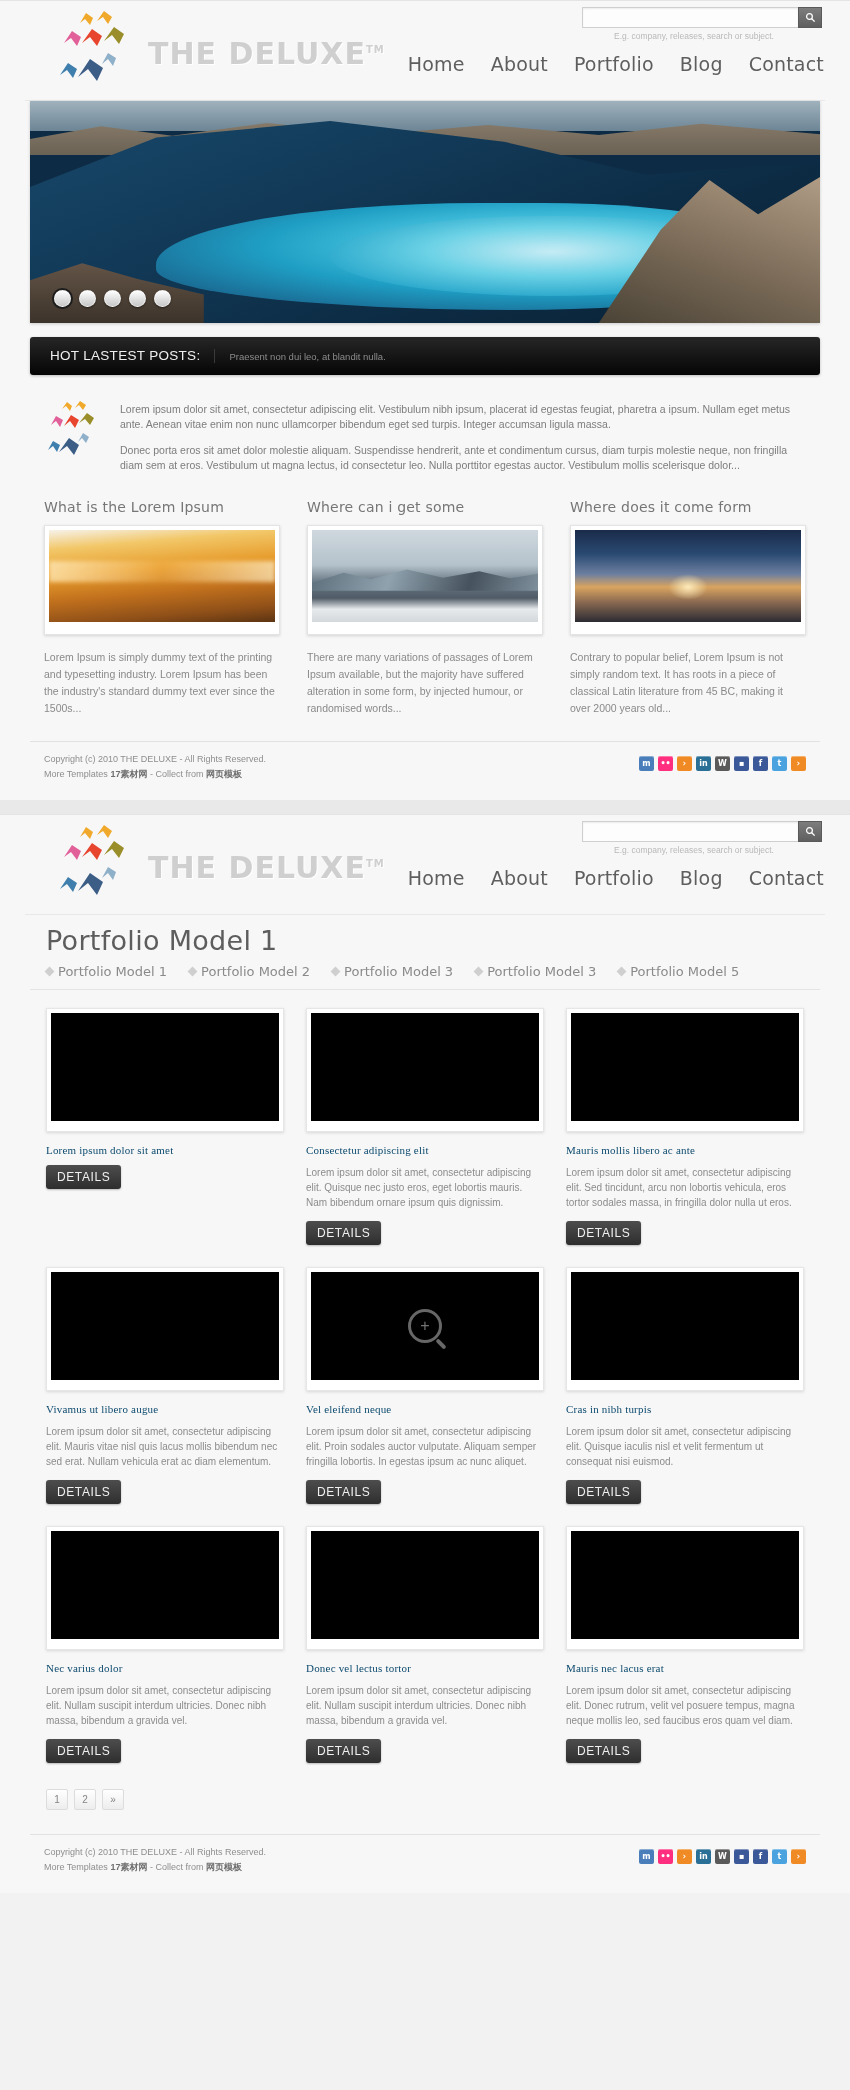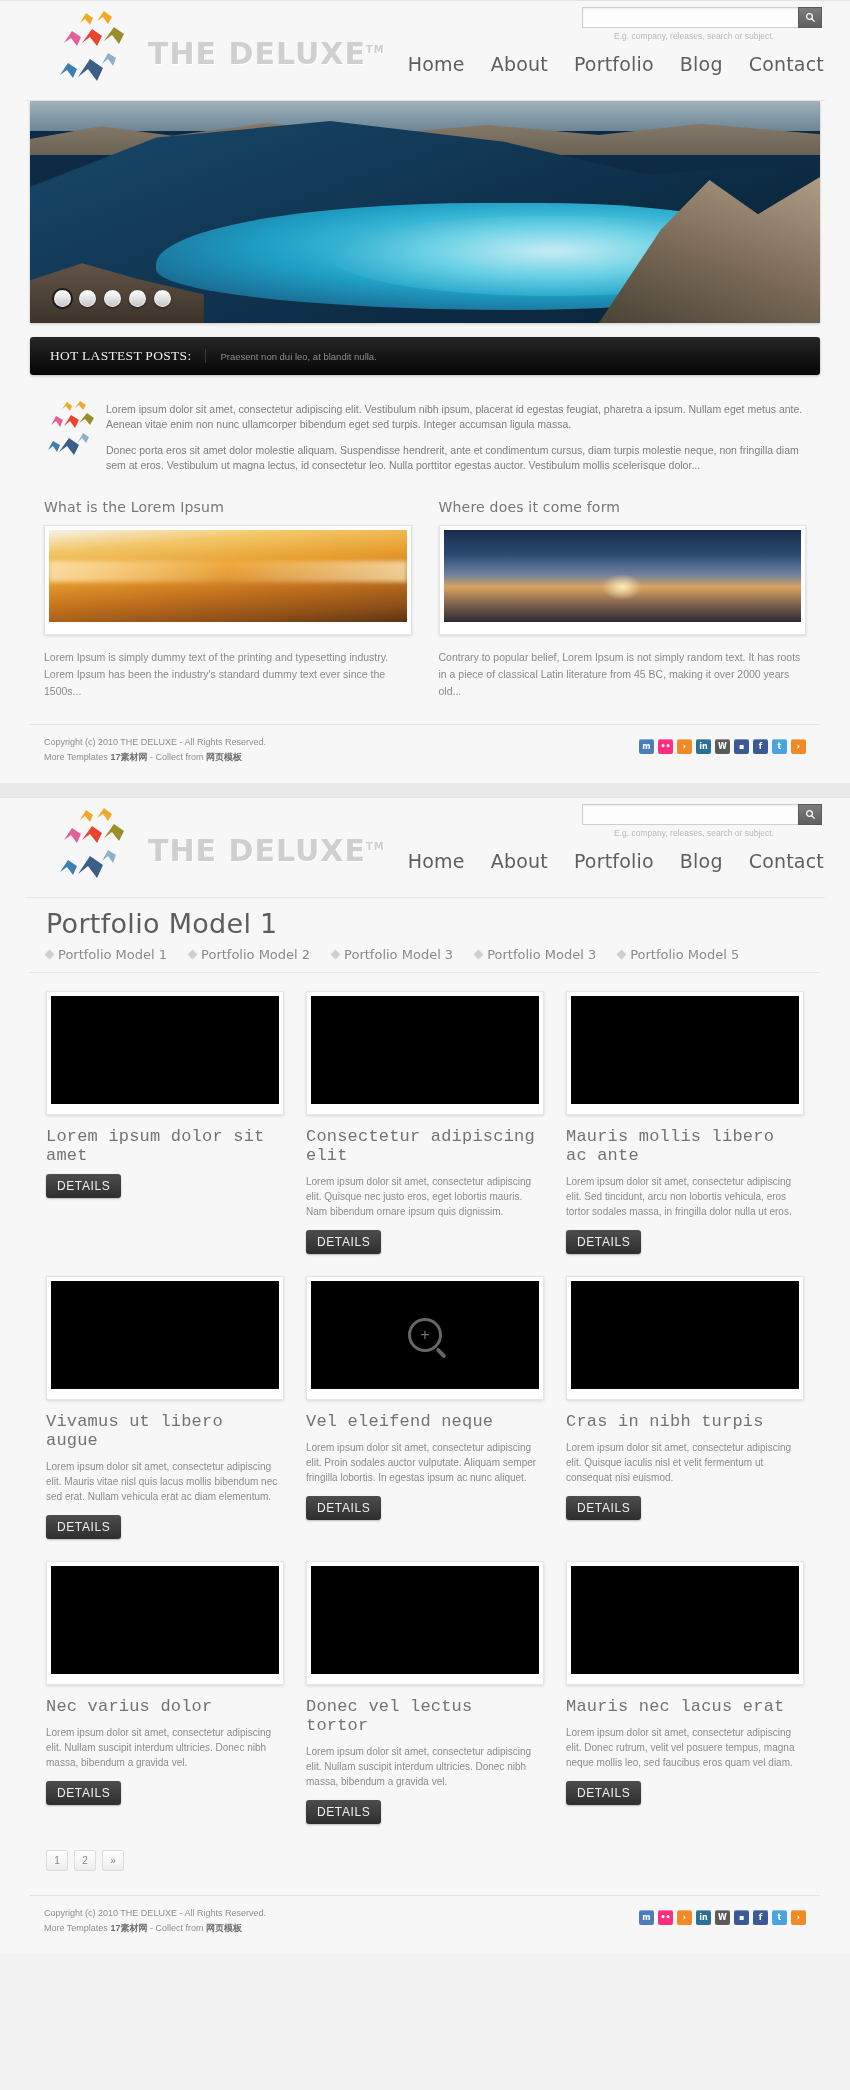--- a/index.html
+++ b/index.html
@@ -128,31 +128,31 @@
 
   
   .hotbar {
     width: 790px; margin: 14px auto 0; height: 38px;
     background: linear-gradient(#262626,#050505);
     border-radius: 3px;
     display: flex; align-items: center;
     box-shadow: 0 1px 3px rgba(0,0,0,.25);
   }
   .hot-label {
-    font-family: Liberation Serif, serif;
+    font-family: Liberation Sans, sans-serif;
     color: #efefef; font-size: 13.5px; letter-spacing: .3px;
     padding: 0 14px 0 20px;
     border-right: 1px solid #3a3a3a;
     line-height: 1;
   }
   .hot-text { color: #8c8c8c; font-size: 9.5px; padding-left: 14px; }
 
   
   .intro {
-    width: 790px; margin: 10px auto 0; display: flex; 
+    width: 790px; margin: 10px auto 0; display: flex; gap: 14px;
     padding: 14px 10px 10px 14px; align-items: flex-start;
   }
   .intro-birds { width: 62px; height: 72px; position: relative; flex: 0 0 62px; }
   .intro-copy { flex: 1; padding-top: 3px; }
   .intro-copy p {
     font-size: 10.5px; line-height: 15px; color: #7d7d7d; margin-bottom: 11px;
   }
   .intro-copy p:last-child { margin-bottom: 0; }
 
   
@@ -244,22 +244,22 @@
   }
   .zoom-badge::after {
     content: ""; position: absolute; right: -8px; bottom: -6px; width: 12px; height: 4px;
     background: #8a8a8a; transform: rotate(45deg); border-radius: 2px;
   }
   .zoom-badge::before {
     content: "+"; position: absolute; inset: 0; display: flex; align-items: center;
     justify-content: center; color: #9a9a9a; font-size: 16px; line-height: 1;
   }
   .card h3 {
-    font-family: Liberation Mono, monospace; font-weight: normal; font-size: 17px;
-    color: #737373; margin-bottom: 9px; letter-spacing: .2px;
+    font-family: Liberation Serif, serif; font-weight: normal; font-size: 11px;
+    color: #0c4a6e; margin-bottom: 9px; letter-spacing: .2px;
   }
   .card p { font-size: 10px; line-height: 15px; color: #8c8c8c; margin-bottom: 11px; }
   .btn-details {
     display: inline-block; background: linear-gradient(#4d4d4d,#2e2e2e);
     color: #f0f0f0; font-size: 12px; letter-spacing: .6px; padding: 5px 11px;
     border-radius: 3px; text-decoration: none; box-shadow: 0 1px 2px rgba(0,0,0,.25);
     font-family: "Liberation Sans", sans-serif;
   }
   .pager {
     width: 790px; margin: 26px auto 0; padding: 0 16px; display: flex; gap: 6px;
@@ -355,20 +355,27 @@
     </div>
   </div>
 
   <div class="cols">
     <div class="col">
       <h3>What is the Lorem Ipsum</h3>
       <div class="thumb-frame">
         <div class="thumb th-canyon"></div>
       </div>
       <p>Lorem Ipsum is simply dummy text of the printing and typesetting industry. Lorem Ipsum has been the industry's standard dummy text ever since the 1500s...</p>
+    </div>
+    <div class="col">
+      <h3>Where can i get some</h3>
+      <div class="thumb-frame">
+        <div class="thumb th-mtn"></div>
+      </div>
+      <p>There are many variations of passages of Lorem Ipsum available, but the majority have suffered alteration in some form, by injected humour, or randomised words...</p>
     </div>
     <div class="col">
       <h3>Where does it come form</h3>
       <div class="thumb-frame">
         <div class="thumb th-sunset"></div>
       </div>
       <p>Contrary to popular belief, Lorem Ipsum is not simply random text. It has roots in a piece of classical Latin literature from 45 BC, making it over 2000 years old...</p>
     </div>
   </div>
 

